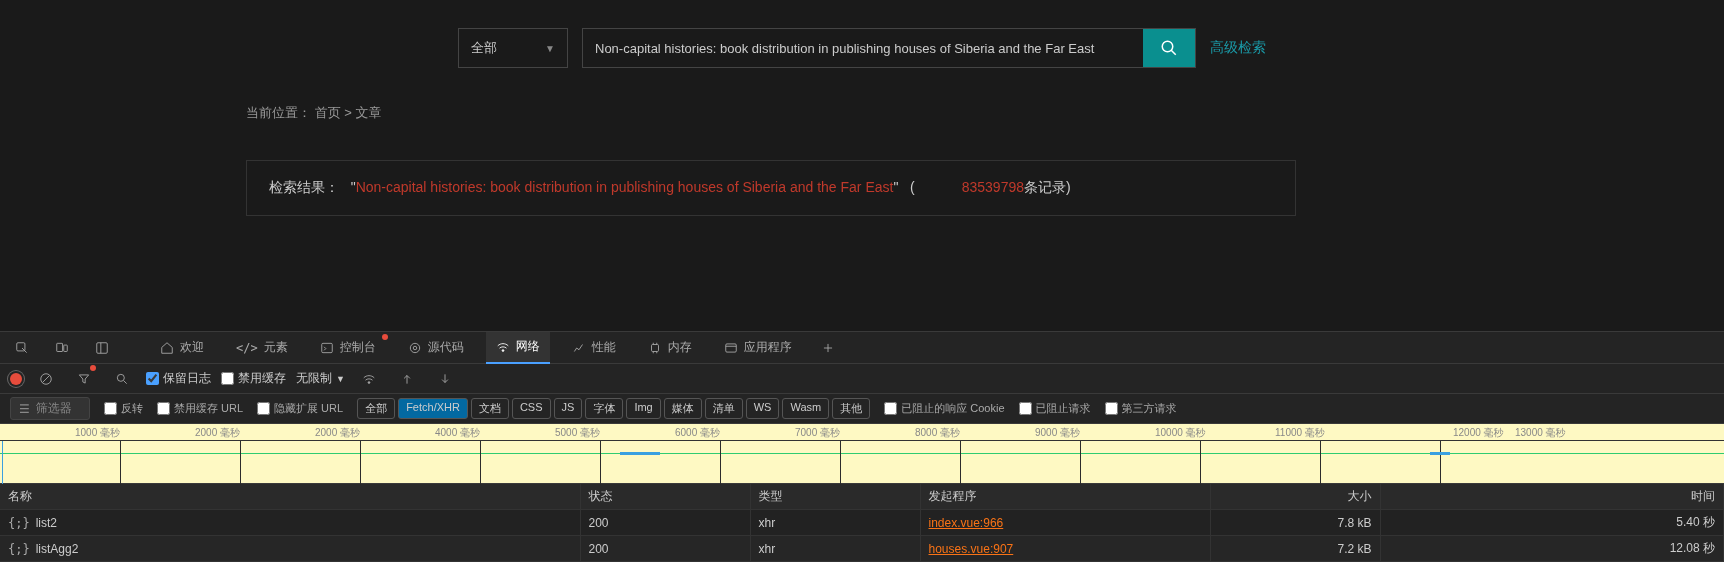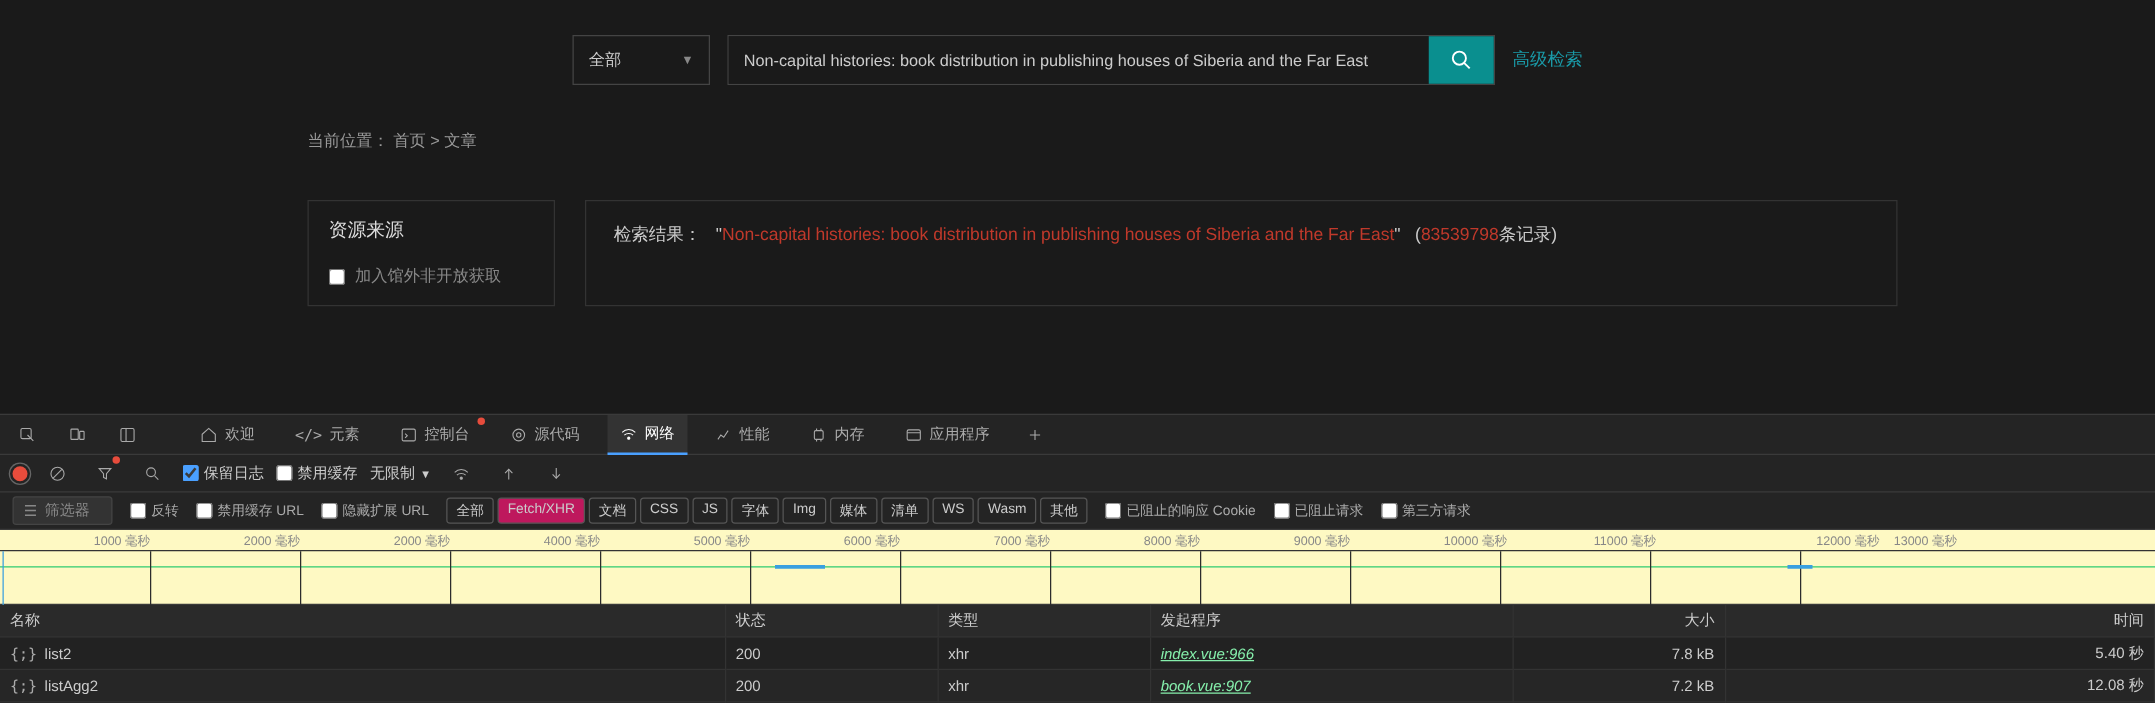--- a/index.html
+++ b/index.html
@@ -87,21 +87,21 @@
 
 .results-panel {
   flex: 1;
   border: 1px solid #333;
   padding: 18px 22px;
   max-width: 1050px;
   font-size: 14px;
   color: #ccc;
 }
 .results-panel .query { color: #c0392b; }
-.results-panel .count { color: #c0392b; }
+.results-panel .count { color: #c0392b; margin-left: 47px; }
 
 
 .devtools {
   position: absolute;
   bottom: 0;
   left: 0;
   right: 0;
   background: #242424;
   border-top: 1px solid #3a3a3a;
   font-size: 12px;
@@ -179,21 +179,21 @@
 }
 .filter-pills { display: flex; gap: 3px; }
 .pill {
   padding: 2px 7px;
   border: 1px solid #555;
   border-radius: 3px;
   color: #ccc;
   font-size: 11px;
   cursor: pointer;
 }
-.pill.active { background: #be185d; }
+.pill.active { background: #0369a1; }
 .dt-filterbar .chk { display: flex; align-items: center; gap: 4px; color: #aaa; font-size: 11px; }
 
 .dt-timeline {
   height: 60px;
   border-bottom: 1px solid #3a3a3a;
   position: relative;
   background: #fef9c3;
 }
 .dt-ruler {
   height: 16px;
@@ -237,21 +237,21 @@
   padding: 4px 8px;
   border-right: 1px solid #333;
   border-bottom: 1px solid #333;
   font-weight: normal;
   height: 22px;
 }
 .dt-table th { background: #2a2a2a; color: #ccc; }
 .dt-table tr.row { background: #222; }
 .dt-table tr.row:nth-child(even) { background: #262626; }
 .dt-table td { color: #ccc; }
-.dt-table .link { color: #86efac; text-decoration: underline; cursor: pointer; font-style: italic; }
+.dt-table .link { color: #f97316; text-decoration: underline; cursor: pointer; }
 .dt-table .right { text-align: right; }
 .name-cell { display: flex; align-items: center; gap: 6px; }
 .braces { color: #aaa; font-family: monospace; }
 
 .console-dot {
   position: absolute;
   width: 6px; height: 6px; border-radius: 50%; background: #e74c3c;
   top: 2px; right: -2px;
 }
 </style>
@@ -276,27 +276,20 @@
 </div>
 
 <div class="breadcrumb-row">
   <span>当前位置：</span>
   <span>首页</span>
   <span>&gt;</span>
   <span>文章</span>
 </div>
 
 <div class="content-row">
-  <div class="sidebar-panel">
-    <div class="sidebar-title">资源来源</div>
-    <label class="sidebar-check">
-      <input type="checkbox" style="">
-      <span>加入馆外非开放获取</span>
-    </label>
-  </div>
   <div class="results-panel">
     <span>检索结果：</span>
     &nbsp;&nbsp;"<span class="query">Non-capital histories: book distribution in publishing houses of Siberia and the Far East</span>"
     &nbsp;&nbsp;(<span class="count">83539798</span><span>条记录</span>)
   </div>
 </div>
 
 <div class="devtools">
 
   <div class="dt-tabs">
@@ -551,20 +544,20 @@
       </tr>
       <tr class="row">
         <td>
             <div class="name-cell">
               <span class="braces">{;}</span>
               <span>listAgg2</span>
             </div>
           </td>
         <td>200</td>
         <td>xhr</td>
-        <td><span class="link">book.vue:907</span></td>
+        <td><span class="link">houses.vue:907</span></td>
         <td class="right">7.2 kB</td>
         <td class="right">12.08 秒</td>
       </tr>
     </tbody>
   </table>
 
 </div>
 
 </body></html>

